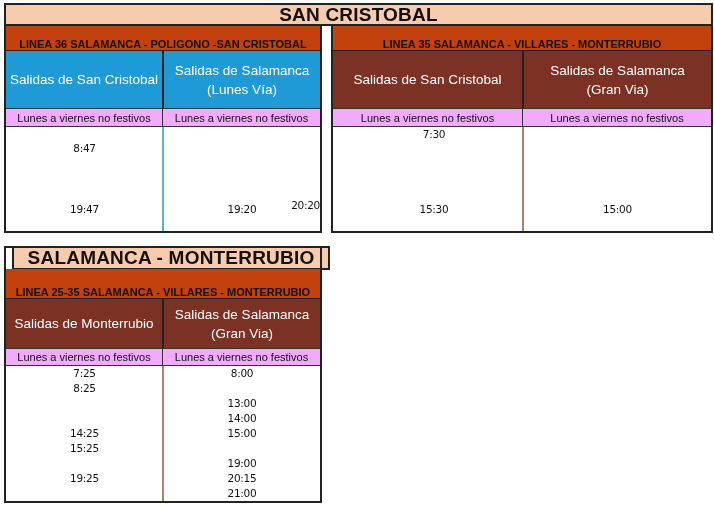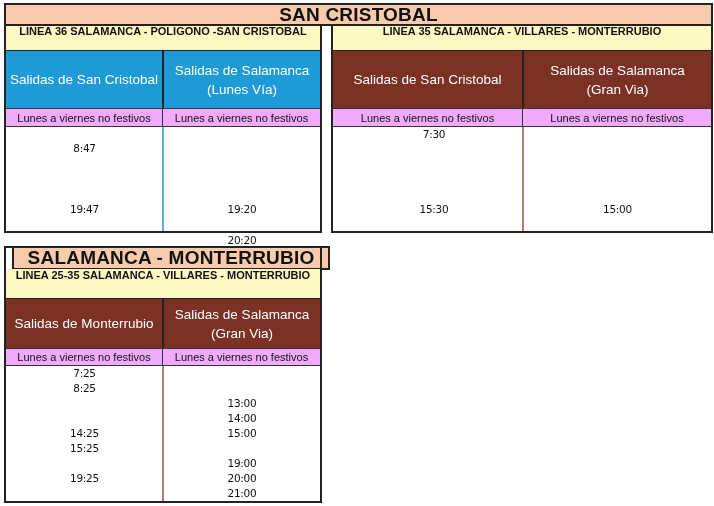--- a/index.html
+++ b/index.html
@@ -1,22 +1,22 @@
 <!DOCTYPE html>
 <html><head>
 <meta charset="utf-8">
 <style>
   html, body { margin:0; padding:0; background:#ffffff; }
   body { width:714px; height:506px; position:relative; overflow:hidden;
          font-family:"Liberation Sans", "DejaVu Sans", sans-serif; color:#111; }
   .abs { position:absolute; box-sizing:border-box; }
   .title { background:#F8CBAD; border:2px solid #222; font-weight:bold; font-size:19px;
            display:flex; align-items:center; justify-content:center; letter-spacing:0.2px; }
-  .line { background:#fef9c3; font-weight:bold; font-size:11px;
-          display:flex; align-items:flex-start; justify-content:center; }
+  .line { background:#c2410c; font-weight:bold; font-size:11px;
+          display:flex; align-items:flex-end; justify-content:center; }
   .colhead { color:#fff; font-size:13.5px; display:flex; align-items:center; justify-content:center;
              text-align:center; line-height:19px; }
   .blue { background:#1E9AD6; }
   .brown { background:#7B3124; }
   .sub { background:#f0abfc; font-size:11px; display:flex; align-items:center; justify-content:center;
          border-top:1px solid #333; border-bottom:1px solid #333; }
   .body { background:#fff; }
   .time { position:absolute; font-size:11px; text-align:center; width:100%; left:0; line-height:15px;
           font-family:"DejaVu Sans", sans-serif; font-size:10.5px; letter-spacing:-0.3px; }
   .frame { border:2px solid #222; background:transparent; pointer-events:none; }
@@ -48,21 +48,21 @@
     <span>Lunes a viernes no festivos</span>
   </div>
 
   <div class="abs body" style="left:6px; top:127px; width:157px; height:104px;">
     <div class="time" style="top:14px;">8:47</div>
     <div class="time" style="top:75px;">19:47</div>
   </div>
   <div class="abs" style="left:162px; top:127px; width:2px; height:104px; background:#5BB3D6;"></div>
   <div class="abs body" style="left:164px; top:127px; width:156px; height:104px;">
     <div class="time" style="top:75px;">19:20</div>
-    <div class="time" style="top:106px;">20:20</div>
+    <div class="time" style="top:71px;text-align:right;">20:20</div>
   </div>
   <div class="abs frame" style="left:4px; top:24px; width:318px; height:209px;"></div>
 </div>
 
 <div>
   <div class="abs line" style="left:333px; top:25px; width:378px; height:26px; border-bottom:1px solid #222;">
     <span>LINEA 35 SALAMANCA - VILLARES - MONTERRUBIO</span>
   </div>
   <div class="abs colhead brown" style="left:333px; top:51px; width:189px; height:57px;">
     <span>Salidas de San Cristobal</span>
@@ -112,21 +112,22 @@
   </div>
   <div class="abs body" style="left:6px; top:366px; width:157px; height:150px;">
     <div class="time" style="top:0px;">7:25</div>
     <div class="time" style="top:15px;">8:25</div>
     <div class="time" style="top:60px;">14:25</div>
     <div class="time" style="top:75px;">15:25</div>
     <div class="time" style="top:105px;">19:25</div>
   </div>
   <div class="abs" style="left:162px; top:366px; width:2px; height:135px; background:#B08070;"></div>
   <div class="abs body" style="left:164px; top:366px; width:156px; height:135px;">
+    <div class="time" style="top:0px;">8:00</div>
     <div class="time" style="top:30px;">13:00</div>
     <div class="time" style="top:45px;">14:00</div>
     <div class="time" style="top:60px;">15:00</div>
     <div class="time" style="top:90px;">19:00</div>
-    <div class="time" style="top:105px;">20:00</div>
+    <div class="time" style="top:105px;">20:15</div>
     <div class="time" style="top:120px;">21:00</div>
   </div>
   <div class="abs frame" style="left:4px; top:246px; width:318px; height:257px;"></div>
 </div>
 
 </body></html>

